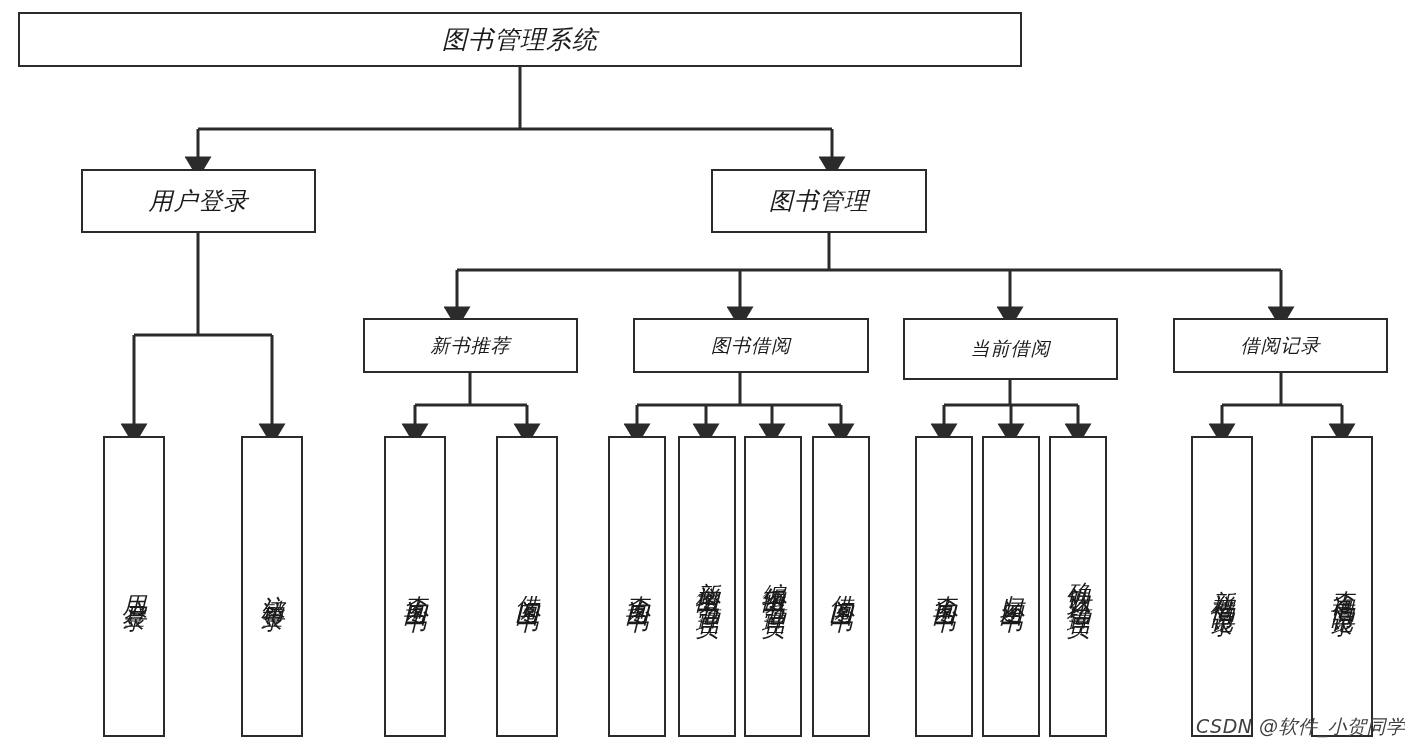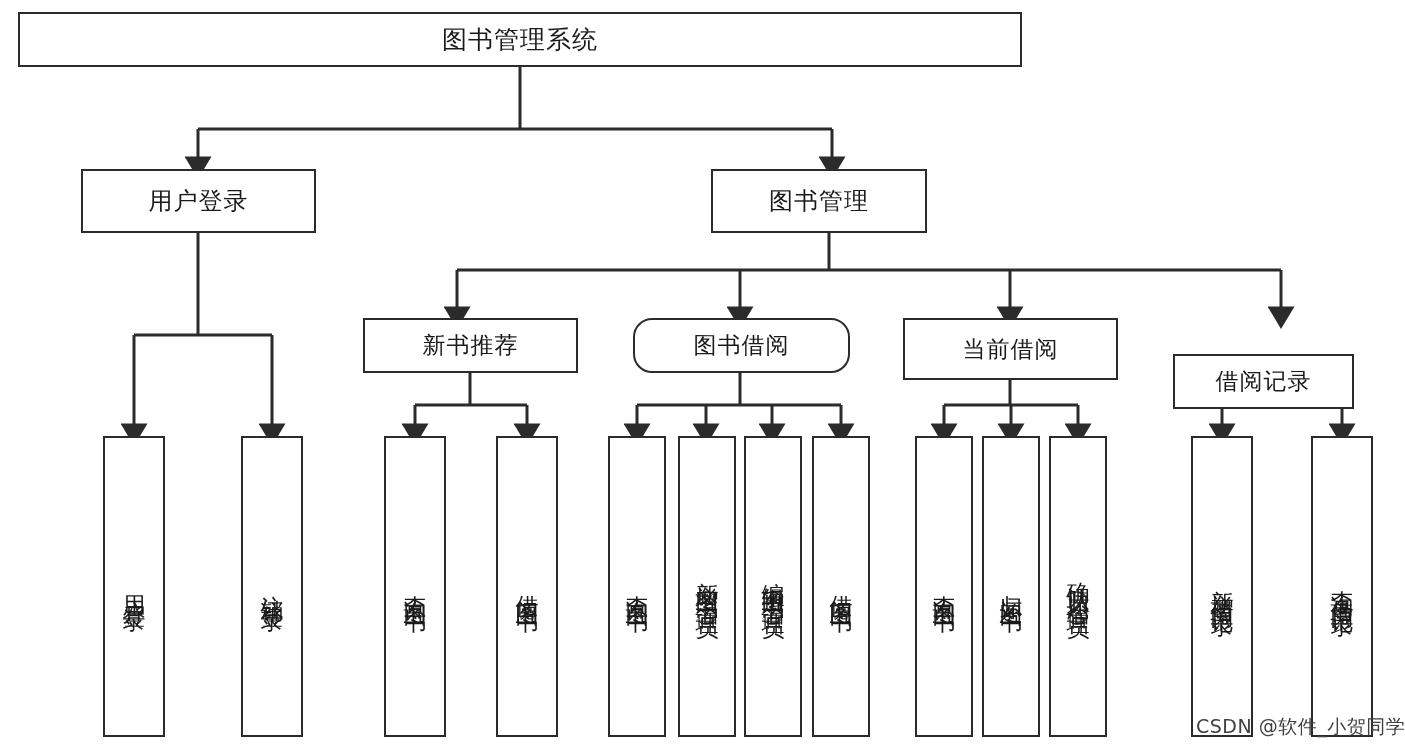--- a/index.html
+++ b/index.html
@@ -11,20 +11,21 @@
   body {
     font-family: "DejaVu Sans", "Liberation Sans", sans-serif;
     color: #1a1a1a;
   }
   #canvas {
     position: relative;
     width: 1405px;
     height: 747px;
     background: #ffffff;
     overflow: hidden;
+    font-style: italic;
   }
   #edges {
     position: absolute;
     left: 0;
     top: 0;
     width: 1405px;
     height: 747px;
   }
   .node {
     position: absolute;
@@ -40,21 +41,21 @@
   }
   .node-root {
     font-size: 25px;
     letter-spacing: 1px;
   }
   .node-l1 {
     font-size: 24px;
     letter-spacing: 1px;
   }
   .node-l2 {
-    font-size: 23px;
+    font-size: 19px;
     letter-spacing: 1px;
   }
   .node-leaf {
     font-size: 23px;
     writing-mode: vertical-rl;
     text-orientation: upright;
     letter-spacing: 5px;
     line-height: 1;
     padding: 6px 0;
   }
@@ -134,27 +135,27 @@
   <div class="node node-l1" style="left:81px; top:169px; width:235px; height:64px;">
     <span>用户登录</span>
   </div>
   <div class="node node-l1" style="left:711px; top:169px; width:216px; height:64px;">
     <span>图书管理</span>
   </div>
 
   <div class="node node-l2" style="left:363px; top:318px; width:215px; height:55px;">
     <span>新书推荐</span>
   </div>
-  <div class="node node-l2" style="left:633px; top:318px; width:217px; height:55px;border-radius:19px;">
+  <div class="node node-l2" style="left:633px; top:318px; width:236px; height:55px;">
     <span>图书借阅</span>
   </div>
   <div class="node node-l2" style="left:903px; top:318px; width:215px; height:62px;">
     <span>当前借阅</span>
   </div>
-  <div class="node node-l2" style="left:1173px; top:318px; width:181px; height:55px;margin-top:36px;">
+  <div class="node node-l2" style="left:1173px; top:318px; width:215px; height:55px;">
     <span>借阅记录</span>
   </div>
 
   <div class="node node-leaf" style="left:103px; top:436px; width:62px; height:301px;">
     <span>用户登录</span>
   </div>
   <div class="node node-leaf" style="left:241px; top:436px; width:62px; height:301px;">
     <span>注销登录</span>
   </div>
 

